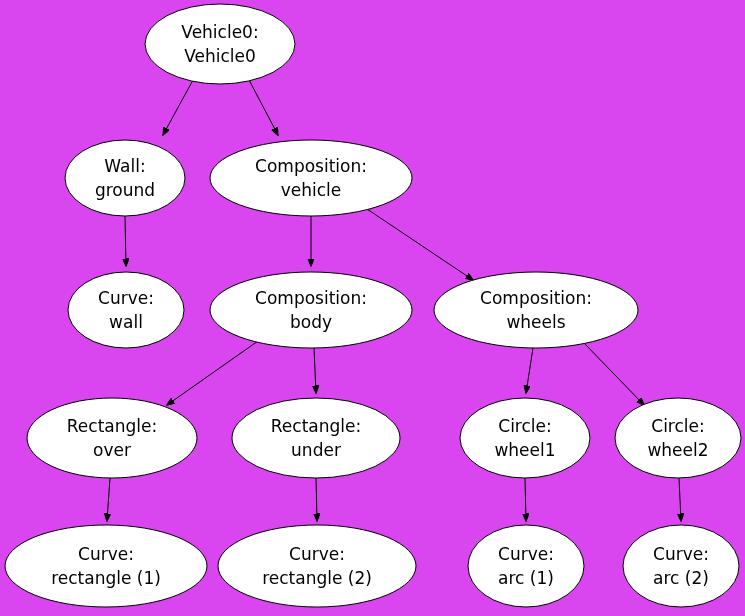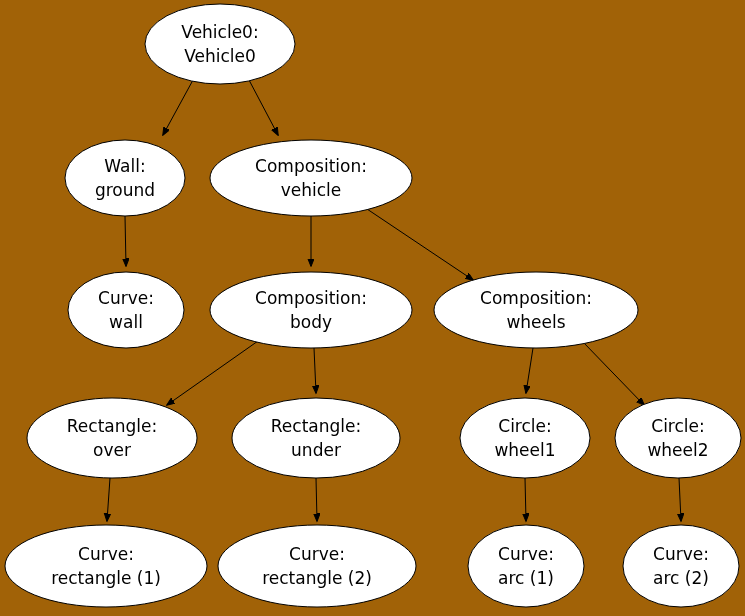--- a/index.html
+++ b/index.html
@@ -10,21 +10,21 @@
   body {
     width: 745px;
     height: 616px;
     overflow: hidden;
     font-family: "DejaVu Sans", sans-serif;
   }
   #graph-canvas {
     position: relative;
     width: 745px;
     height: 616px;
-    background: #a16207;
+    background: #d946ef;
   }
   #graph-svg {
     position: absolute;
     left: 0;
     top: 0;
     width: 745px;
     height: 616px;
   }
   .node-ellipse {
     fill: #ffffff;

